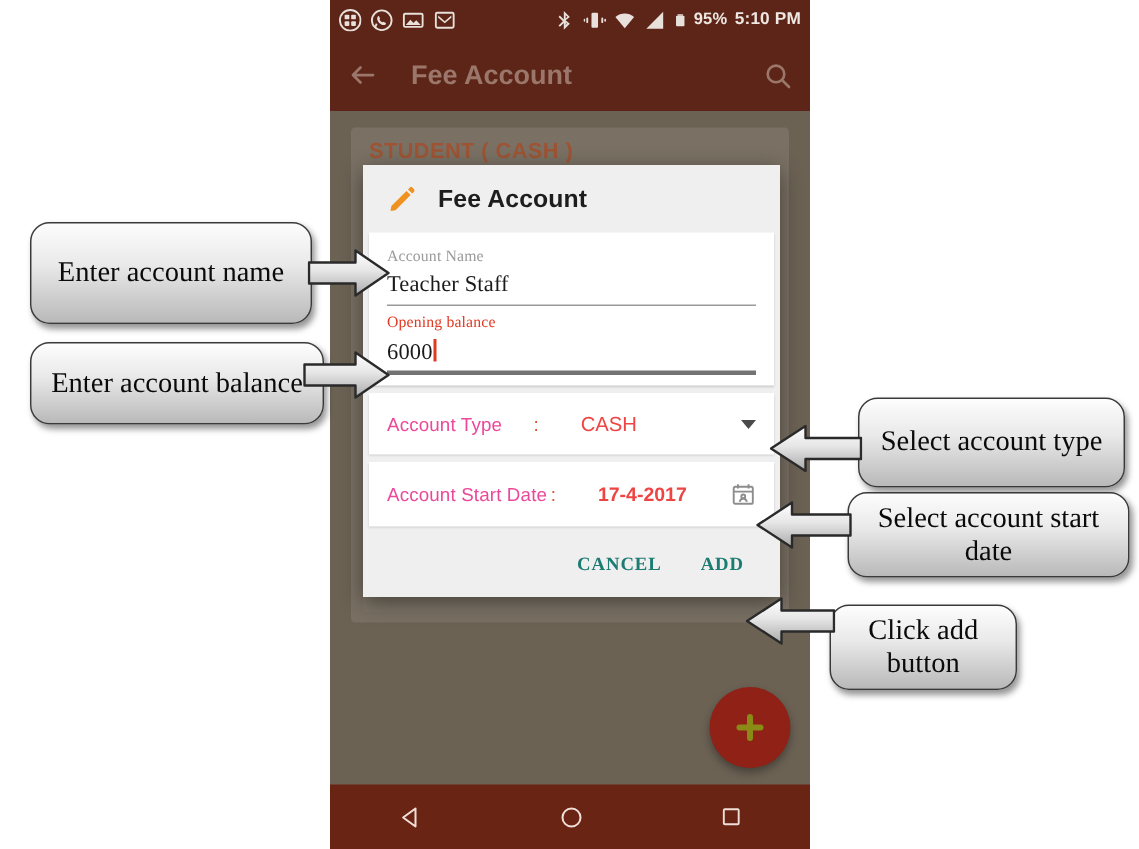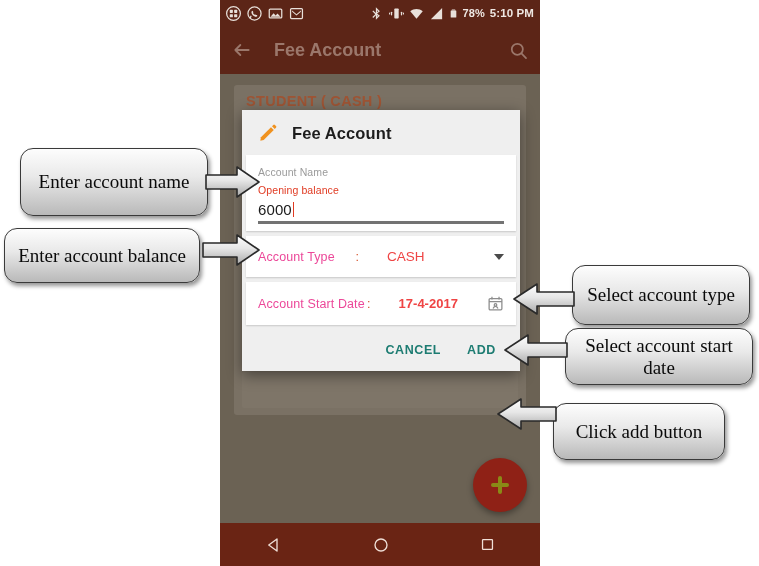--- a/index.html
+++ b/index.html
@@ -164,21 +164,21 @@
     color: #1d1d1d;
     margin-left: 14px;
     letter-spacing: 0.1px;
   }
   .card {
     background: #ffffff;
     margin: 0 4px 5px 4px;
     box-shadow: 0 1px 1.5px rgba(0,0,0,0.16);
   }
   #fields-card { padding: 7px 12px 5px 12px; }
-  .field { padding-bottom: 2px; }
+  .field { padding-bottom: 2px; font-family: Liberation Serif, serif; }
   .field-label {
     font-size: 10.5px;
     color: #9a9a9a;
     padding-top: 4px;
     letter-spacing: 0.1px;
   }
   .field-label.focused { color: #e03a22; }
   .field-value {
     font-size: 15px;
     color: #1a1a1a;
@@ -232,21 +232,21 @@
     background: #efefef;
   }
   .action-btn {
     color: #1d7c72;
     font-size: 12.5px;
     font-weight: bold;
     letter-spacing: 0.6px;
     background: none;
     border: none;
     cursor: pointer;
-    font-family: Liberation Sans, sans-serif;
+    font-family: Liberation Serif, serif;
     padding: 0;
   }
 
   
   .callout {
     position: absolute;
     box-sizing: border-box;
     border: 1.6px solid #3a3a3a;
     border-radius: 13px;
     background: linear-gradient(to bottom, #fdfdfd 0%, #e9e9e9 42%, #b9b9b9 100%);
@@ -306,21 +306,21 @@
       <svg class="sb-ico" viewBox="0 0 24 24">
         <path d="M2 8.5C5 6 8.4 4.8 12 4.8S19 6 22 8.5L12 20.5z"></path>
       </svg>
       <svg class="sb-ico" viewBox="0 0 24 24">
         <path d="M21 3v18H3z"></path>
       </svg>
       <svg class="sb-ico" viewBox="0 0 24 24" style="width:9px">
         <rect x="7" y="1.5" width="10" height="2.5" rx="1"></rect>
         <rect x="4.5" y="4" width="15" height="18.5" rx="1.5"></rect>
       </svg>
-      <span class="sb-txt" id="battery-pct">78%</span>
+      <span class="sb-txt" id="battery-pct">95%</span>
       <span class="sb-txt">5:10 PM</span>
     </div>
   </div>
 
   <div id="app-bar">
     <span id="back-arrow-icon">
       <svg width="20" height="20" viewBox="0 0 24 24" fill="none" stroke="#9b776b" stroke-width="2.2" stroke-linecap="round" stroke-linejoin="round">
         <path d="M20 12H4M10 6l-6 6 6 6"></path>
       </svg>
     </span>
@@ -367,20 +367,21 @@
       <svg id="pencil-icon" viewBox="0 0 24 24">
         <path d="M3.5 17.2L15.6 5.1l3.3 3.3L6.8 20.5l-4 .7z" fill="#f0921f"></path>
         <path d="M16.8 3.9l1.5-1.5a1.4 1.4 0 012 0l1.3 1.3a1.4 1.4 0 010 2l-1.5 1.5z" fill="#f0921f"></path>
       </svg>
       <span id="dialog-title">Fee Account</span>
     </div>
 
     <div class="card" id="fields-card">
       <div class="field">
         <div class="field-label">Account Name</div>
+        <div class="field-value">Teacher Staff</div>
       </div>
       <div class="field">
         <div class="field-label focused">Opening balance</div>
         <div class="field-value focused"><span>6000</span><span id="balance-caret"></span></div>
       </div>
     </div>
 
     <div class="card row-card">
       <span class="row-label">Account Type</span>
       <span class="row-colon">:</span>
@@ -419,21 +420,21 @@
 
 <div class="callout" style="left:20px; top:148px; width:188px; height:68px;">
   <span>Enter account name</span>
 </div>
 <div class="arrow" style="left:205px; top:165px;">
   <svg width="55" height="34" viewBox="0 0 55 34">
     <path d="M1 10 H32 V2 L54 17 L32 32 V24 H1 Z" fill="url(#arrGrad)" stroke="#2a2a2a" stroke-width="1.6" stroke-linejoin="round"></path>
   </svg>
 </div>
 
-<div class="callout" style="left:4px; top:228px; width:196px; height:55px;">
+<div class="callout" style="left:20px; top:228px; width:196px; height:55px;">
   <span>Enter account balance</span>
 </div>
 <div class="arrow" style="left:202px; top:233px;">
   <svg width="58" height="34" viewBox="0 0 58 34">
     <path d="M1 10 H35 V2 L57 17 L35 32 V24 H1 Z" fill="url(#arrGrad)" stroke="#2a2a2a" stroke-width="1.6" stroke-linejoin="round"></path>
   </svg>
 </div>
 
 <div class="callout" style="left:572px; top:265px; width:178px; height:60px;">
   <span>Select account type</span>
@@ -446,20 +447,20 @@
 
 <div class="callout" style="left:565px; top:328px; width:188px; height:57px;">
   <span>Select account start date</span>
 </div>
 <div class="arrow" style="left:504px; top:334px;">
   <svg width="64" height="32" viewBox="0 0 64 32">
     <path d="M63 9 H24 V1 L1 16 L24 31 V23 H63 Z" fill="url(#arrGrad)" stroke="#2a2a2a" stroke-width="1.6" stroke-linejoin="round"></path>
   </svg>
 </div>
 
-<div class="callout" style="left:553px; top:403px; width:172px; height:57px;">
+<div class="callout" style="left:553px; top:403px; width:125px; height:57px;">
   <span>Click add button</span>
 </div>
 <div class="arrow" style="left:497px; top:398px;">
   <svg width="60" height="32" viewBox="0 0 60 32">
     <path d="M59 9 H24 V1 L1 16 L24 31 V23 H59 Z" fill="url(#arrGrad)" stroke="#2a2a2a" stroke-width="1.6" stroke-linejoin="round"></path>
   </svg>
 </div>
 
 </body></html>

